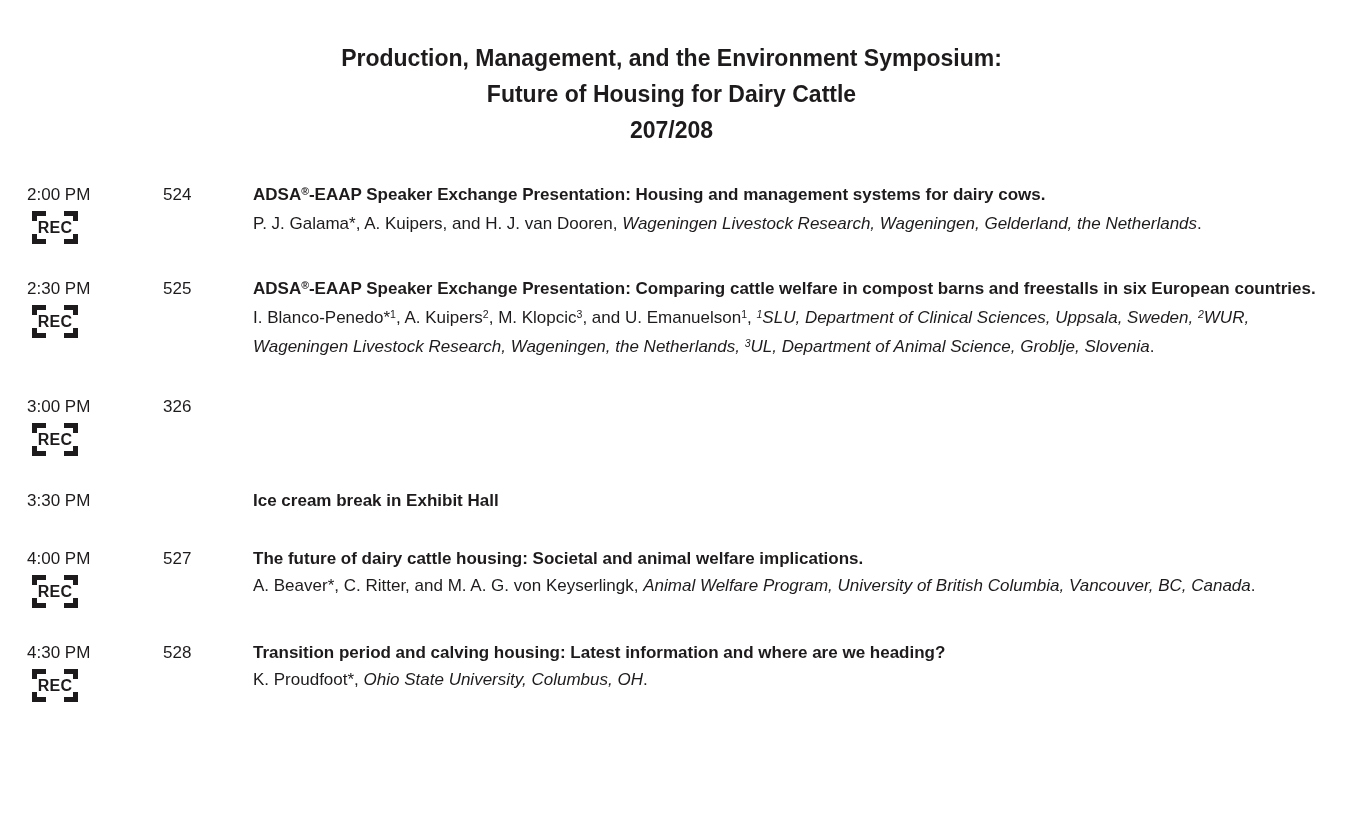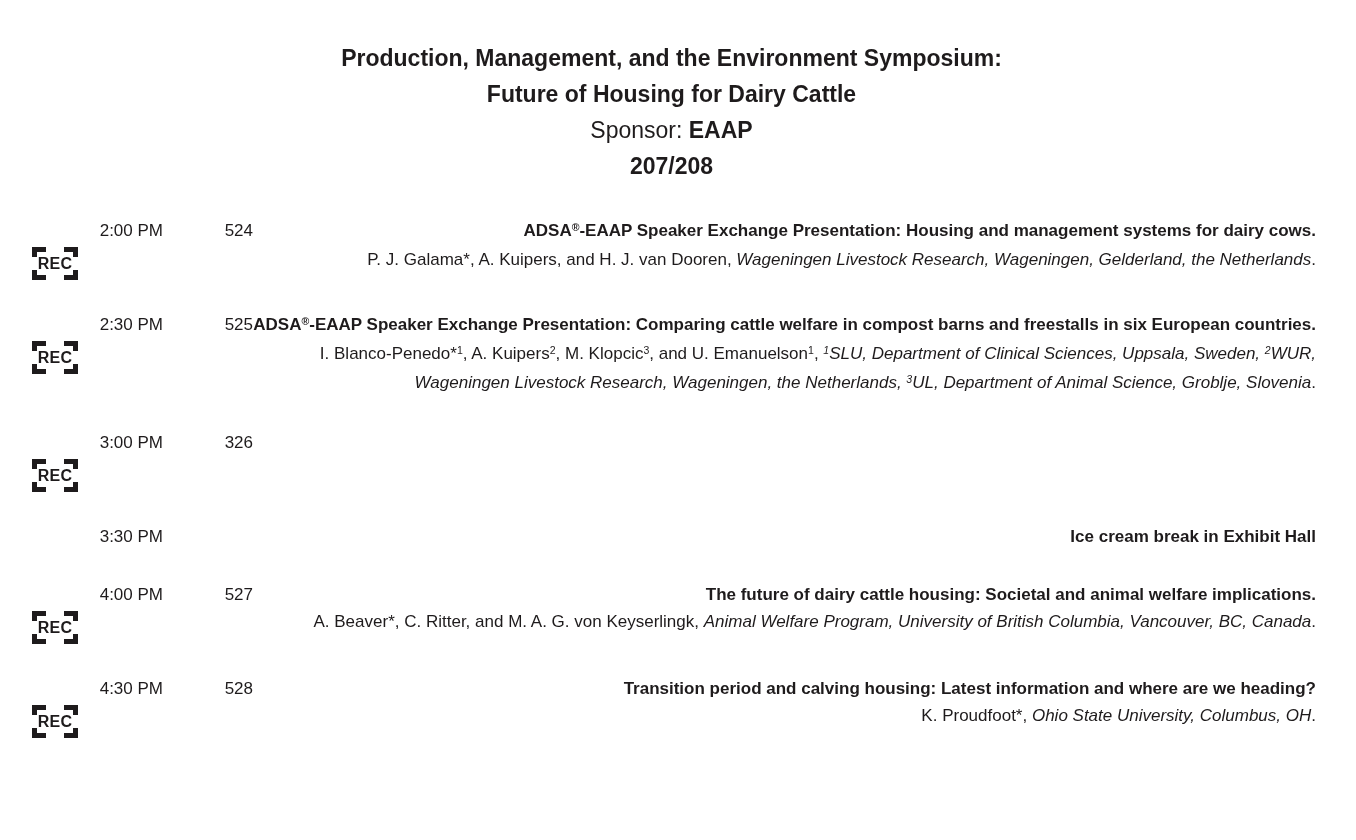--- a/index.html
+++ b/index.html
@@ -24,21 +24,20 @@
   .h-bold { font-weight: 700; }
 
   
   .session-list { display: block; }
   .session-row {
     display: grid;
     grid-template-columns: 136px 90px 1fr;
     margin-bottom: 31px;
     font-size: 17px;
     line-height: 27px;
-    text-align: right;
   }
   .col-time { }
   .session-time { white-space: nowrap; }
   .col-num { }
   .col-content { }
   .session-title { margin: 0; font-weight: 700; }
   .session-authors { margin: 0; font-weight: 400; }
 
   
   .b { font-weight: 700; }
@@ -72,21 +71,20 @@
   }
 </style>
 </head>
 <body>
 
 <div class="page">
 
   <header class="doc-header">
     <div class="h-bold">Production, Management, and the Environment Symposium:</div>
     <div class="h-bold">Future of Housing for Dairy Cattle</div>
-    <div><span>Sponsor: </span><span class="h-bold">EAAP</span></div>
     <div class="h-bold">207/208</div>
   </header>
 
   <main class="session-list" id="sessions">
       <div class="session-row">
         <div class="col-time">
           <div class="session-time">2:00 PM</div>
           <div class="rec">
             <span class="rec-corner rec-tl"></span>
             <span class="rec-corner rec-tr"></span>

